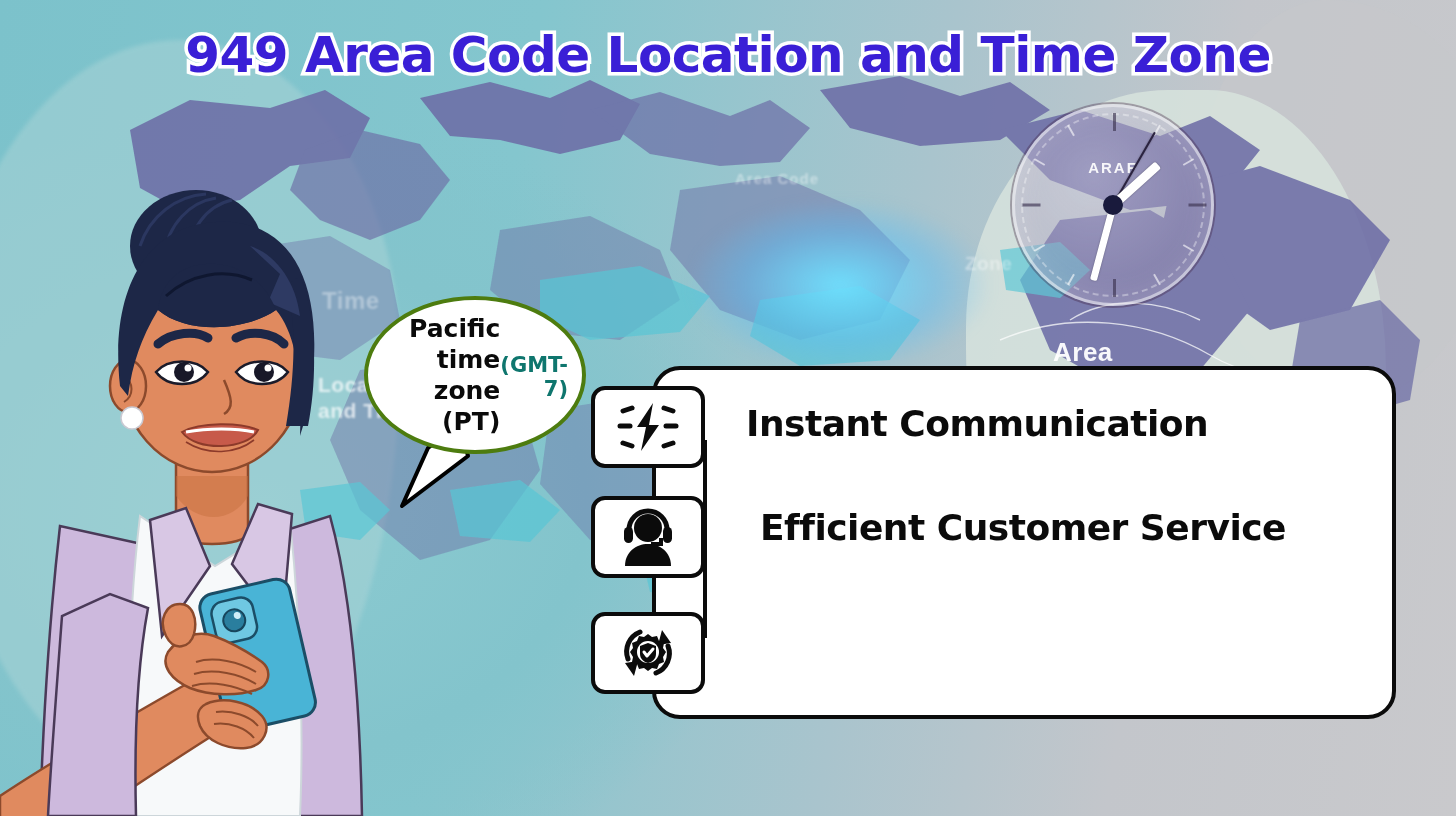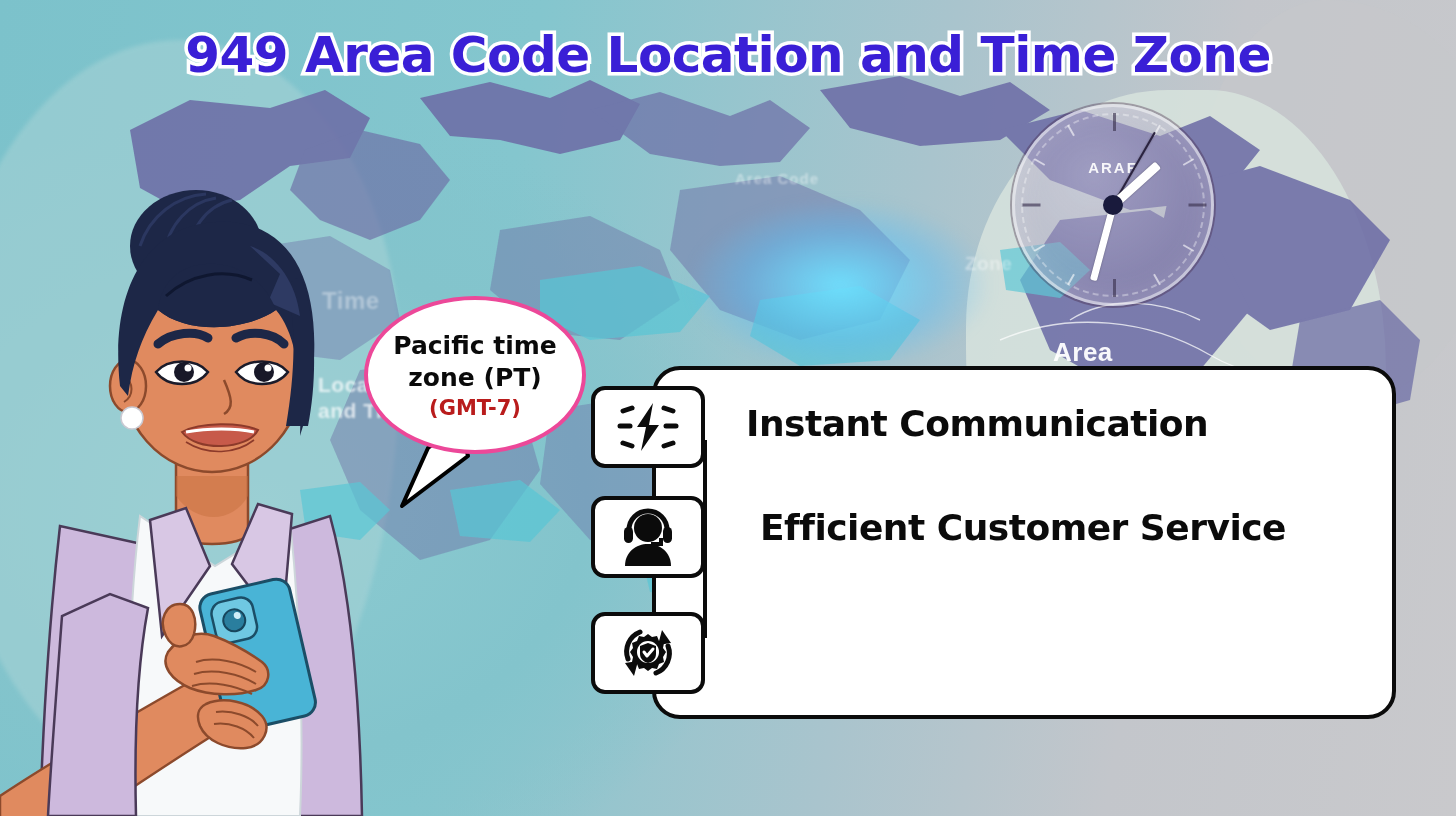--- a/index.html
+++ b/index.html
@@ -146,42 +146,42 @@
 
   
   .character { position: absolute; left: 0; top: 96px; width: 440px; height: 720px; }
 
   
   .bubble {
     position: absolute;
     left: 364px; top: 296px;
     width: 222px; height: 158px;
     background: #ffffff;
-    border: 4px solid #ec4899;
+    border: 4px solid #4d7c0f;
     border-radius: 50% / 50%;
     display: flex;
-    flex-direction: column;
+    flex-direction: row;
     align-items: center;
     justify-content: center;
-    text-align: center;
+    text-align: right;
     padding: 0 14px;
     box-sizing: border-box;
   }
   .bubble-main {
     font-family: "DejaVu Sans", sans-serif;
     font-weight: 700;
     font-size: 25px;
     line-height: 1.25;
     color: #0a0a0a;
   }
   .bubble-sub {
     font-family: "DejaVu Sans", sans-serif;
     font-weight: 700;
     font-size: 21px;
-    color: #b91c1c;
+    color: #0f766e;
     margin-top: 3px;
   }
   .bubble-tail { position: absolute; left: 398px; top: 420px; width: 80px; height: 90px; }
 
   
   .card {
     position: absolute;
     left: 652px; top: 366px;
     width: 744px; height: 353px;
     background: #ffffff;

